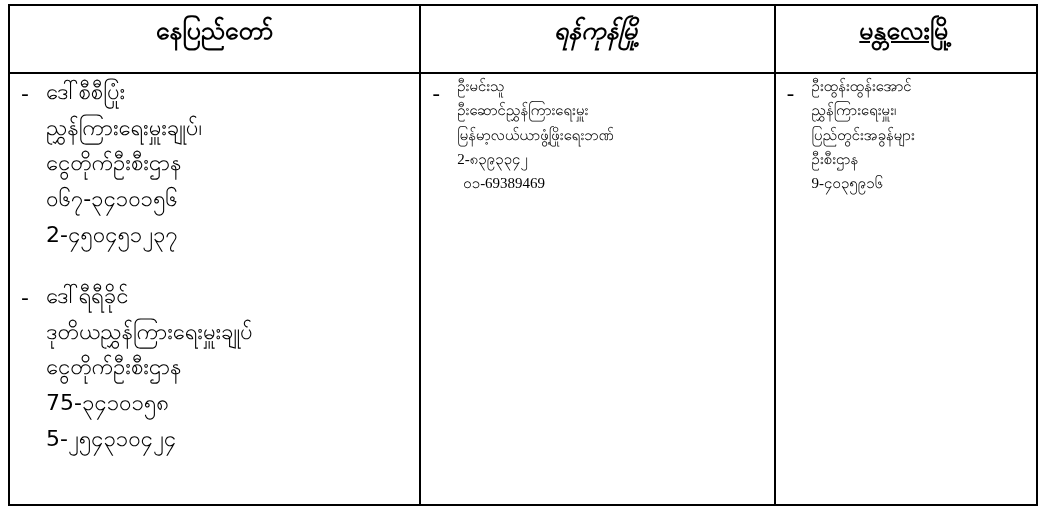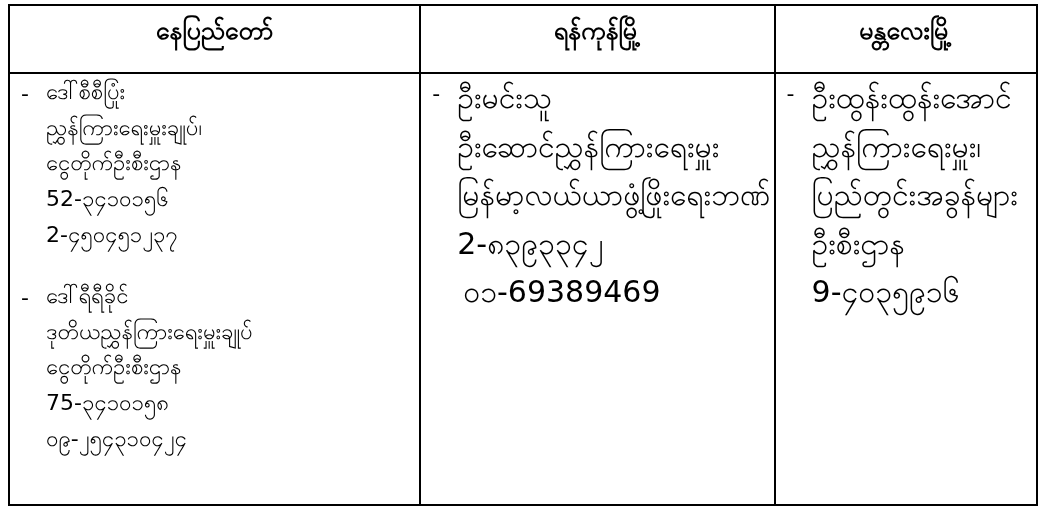--- a/index.html
+++ b/index.html
@@ -35,22 +35,22 @@
   table.contact-table th {
     text-align: center;
     font-weight: bold;
     font-size: 25px;
     line-height: 1.35;
     padding: 8px 4px 10px 4px;
     height: 48px;
     margin-top: 12px;
   }
   .col-1 { width: 40.2%; }
-  .col-2 { width: 34.5%; }
-  .col-3 { width: 25.3%; }
+  .col-2 { width: 34.5%; font-style: italic; }
+  .col-3 { width: 25.3%; text-decoration: underline; }
 
   td.cell {
     padding: 10px 6px 14px 6px;
     height: 430px;
   }
   .entry {
     display: flex;
     flex-direction: row;
     align-items: flex-start;
     margin-bottom: 26px;
@@ -71,21 +71,22 @@
   .line {
     font-size: 22px;
     line-height: 1.62;
     white-space: nowrap;
   }
   .line.indent-sm {
     padding-left: 6px;
   }
   .col-3cell .line,
   .col-2cell .line {
-    font-size: 30px;
+    font-size: 15px;
+    font-family: Liberation Serif, serif;
   }
 </style>
 </head>
 <body>
 
 <div class="sheet">
   <table class="contact-table">
     <thead>
       <tr>
         <th class="col-1">နေပြည်တော်</th>
@@ -96,32 +97,32 @@
     <tbody>
       <tr>
 
         <td class="cell col-1cell">
           <div class="entry">
             <div class="dash">-</div>
             <div class="lines">
               <div class="line">ဒေါ်စီစီပြုံး</div>
               <div class="line">ညွှန်ကြားရေးမှူးချုပ်၊</div>
               <div class="line">ငွေတိုက်ဦးစီးဌာန</div>
-              <div class="line">52-၃၄၁၀၁၅၆</div>
+              <div class="line">၀၆၇-၃၄၁၀၁၅၆</div>
               <div class="line">2-၄၅၀၄၅၁၂၃၇</div>
             </div>
           </div>
           <div class="entry">
             <div class="dash">-</div>
             <div class="lines">
               <div class="line">ဒေါ်ရီရီခိုင်</div>
               <div class="line">ဒုတိယညွှန်ကြားရေးမှူးချုပ်</div>
               <div class="line">ငွေတိုက်ဦးစီးဌာန</div>
               <div class="line">75-၃၄၁၀၁၅၈</div>
-              <div class="line">၀၉-၂၅၄၃၁၀၄၂၄</div>
+              <div class="line">5-၂၅၄၃၁၀၄၂၄</div>
             </div>
           </div>
         </td>
 
         <td class="cell col-2cell">
           <div class="entry">
             <div class="dash">-</div>
             <div class="lines">
               <div class="line">ဦးမင်းသူ</div>
               <div class="line">ဦးဆောင်ညွှန်ကြားရေးမှူး</div>

